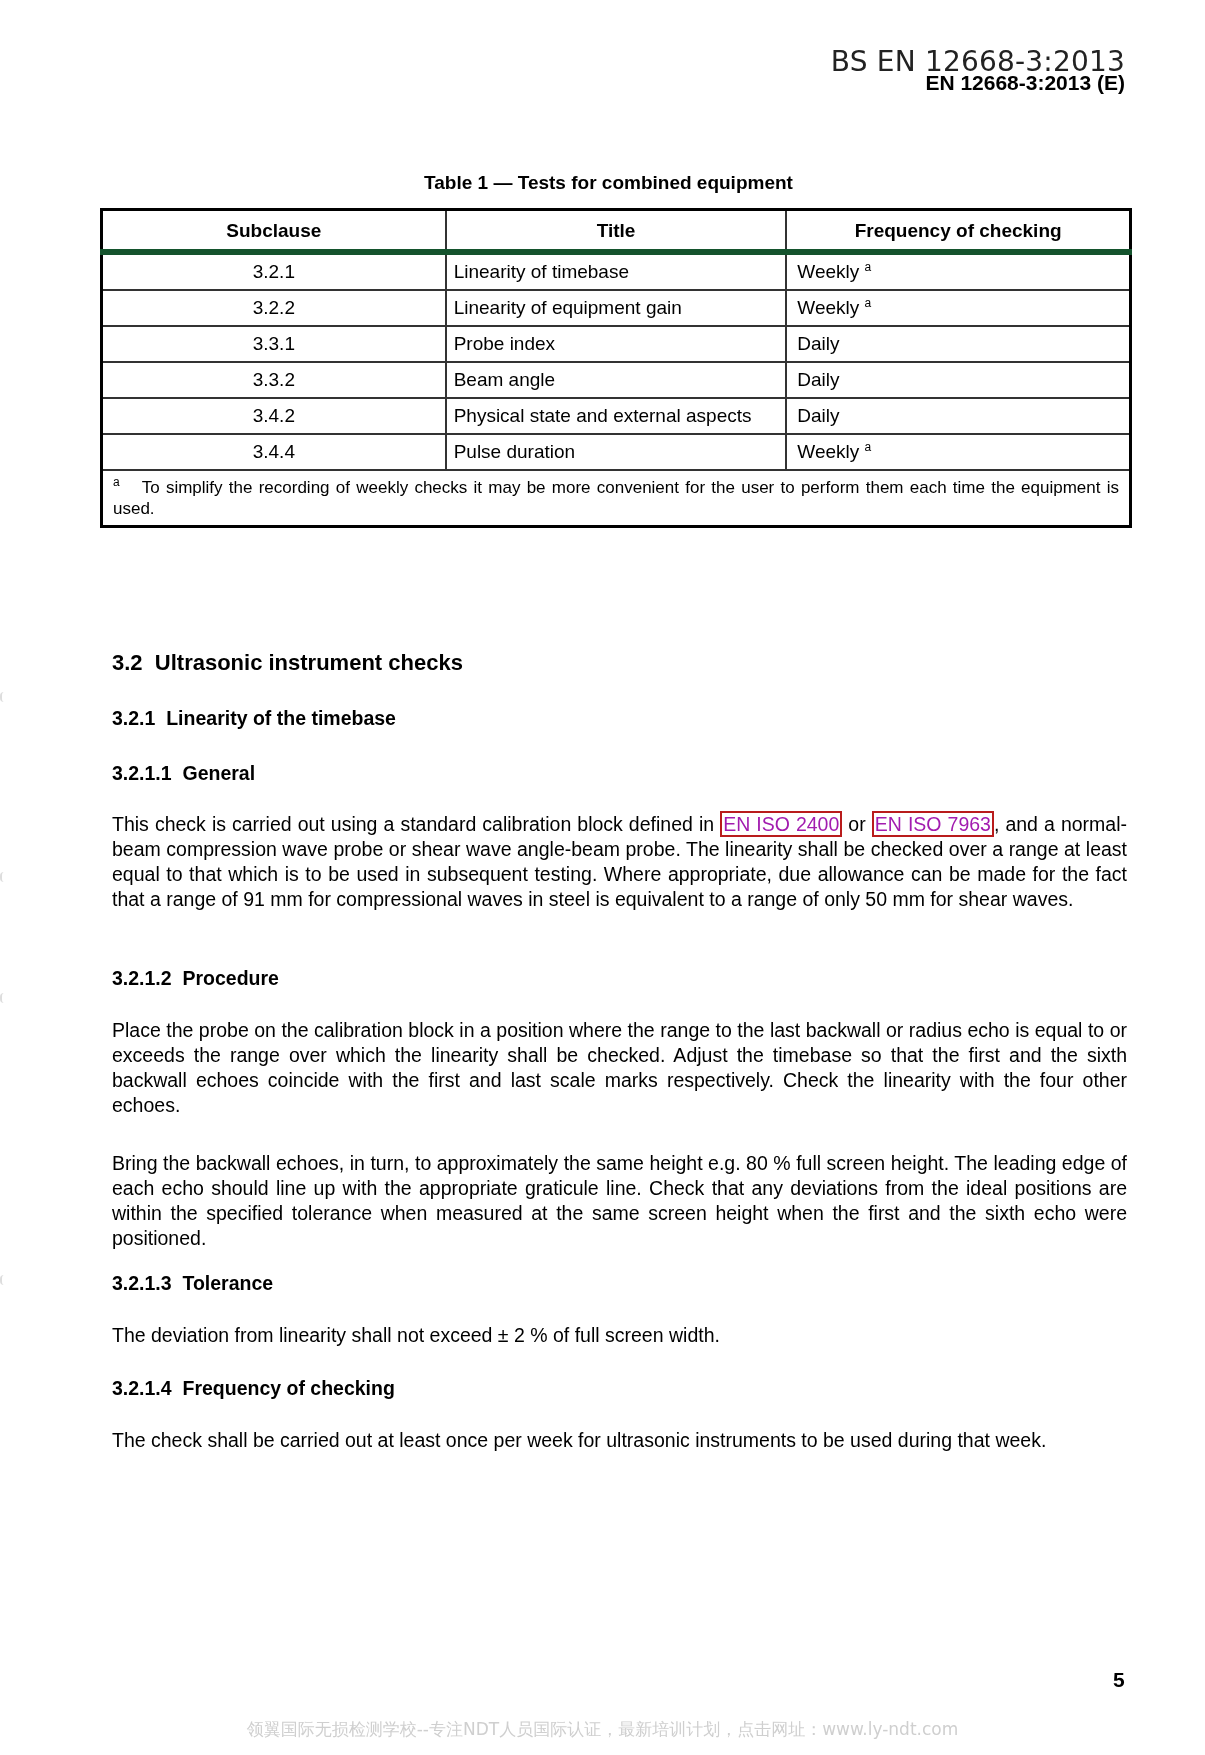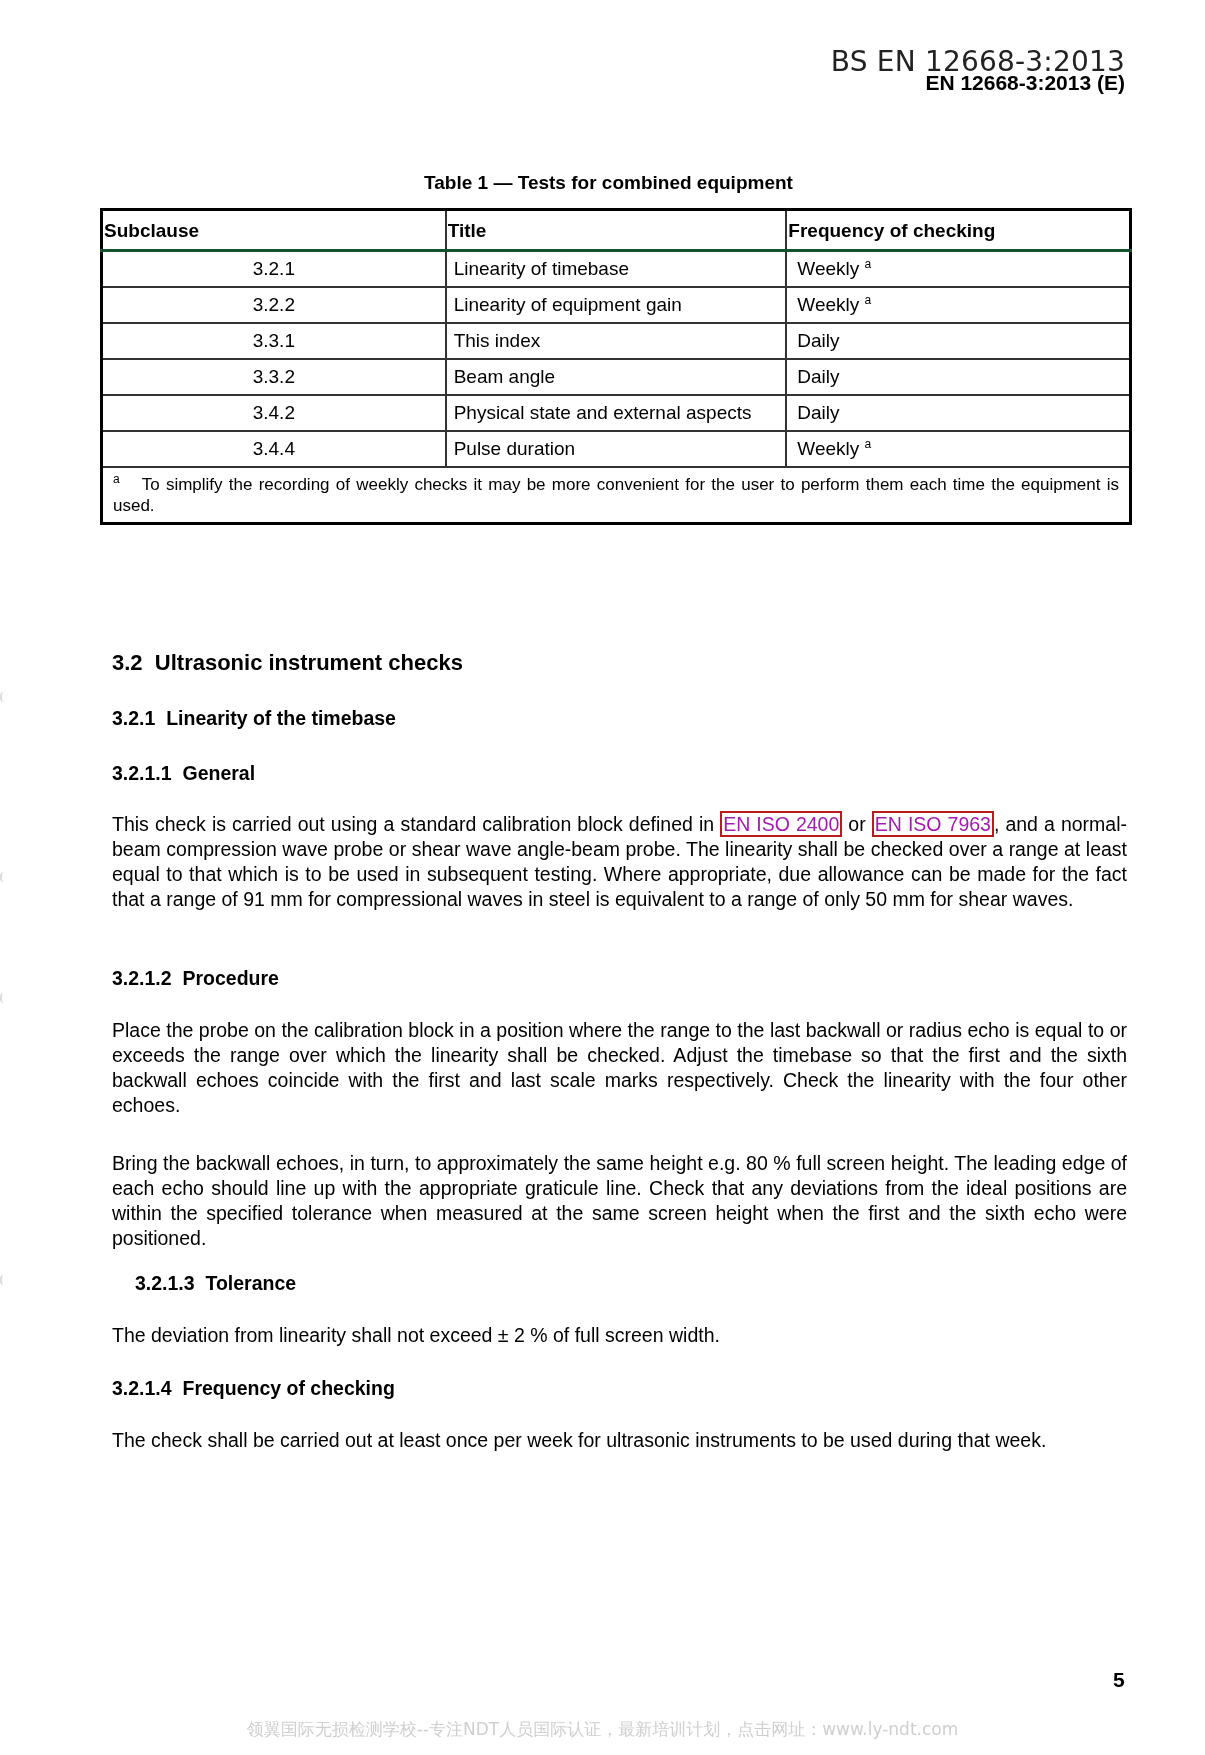--- a/index.html
+++ b/index.html
@@ -10,21 +10,21 @@
   .abs { position: absolute; }
   .hdr1 { right: 80px; top: 45px; font-family: "DejaVu Sans", sans-serif; font-size: 28px; color: #222; letter-spacing: 0.2px; }
   .hdr2 { right: 80px; top: 71px; font-size: 21px; font-weight: bold; }
   .caption { left: 0; width: 1238px; top: 172px; text-align: center; font-size: 19px; font-weight: bold; padding-left: 6px; }
 
   table.t1 {
     position: absolute; left: 100px; top: 208px; width: 1032px;
     border-collapse: collapse; border: 3px solid #000; font-size: 19px;
   }
   table.t1 th, table.t1 td { border: 2px solid #333; vertical-align: top; line-height: 23px; }
-  table.t1 th { font-weight: bold; text-align: left; height: 36px; vertical-align: middle; border-bottom: 3px solid #14532d; }
+  table.t1 th { font-weight: bold; text-align: center; height: 36px; vertical-align: middle; border-bottom: 6px solid #14532d; }
   table.t1 td { padding: 5px 10px 6px 10px; }
   table.t1 td.c1 { text-align: center; width: 321px; }
   table.t1 td.c2 { text-align: justify; text-align-last: left; width: 321px; padding-left: 7px; }
   table.t1 td.c3 { width: 321px; }
   table.t1 td.note { font-size: 17px; text-align: justify; line-height: 21px; padding: 6px 10px 6px 10px; }
   sup { font-size: 12px; vertical-align: 7px; line-height: 0; }
   .note sup { font-size: 12px; margin-right: 22px; }
 
   .h2 { left: 112px; top: 650px; font-size: 22px; font-weight: bold; }
   .h3 { left: 112px; font-size: 19.5px; font-weight: bold; }
@@ -56,21 +56,21 @@
       <td class="c2">Linearity of timebase</td>
       <td class="c3"><span>Weekly</span> <sup>a</sup></td>
     </tr>
     <tr>
       <td class="c1">3.2.2</td>
       <td class="c2">Linearity of equipment gain</td>
       <td class="c3"><span>Weekly</span> <sup>a</sup></td>
     </tr>
     <tr>
       <td class="c1">3.3.1</td>
-      <td class="c2">This index</td>
+      <td class="c2">Probe index</td>
       <td class="c3"><span>Daily</span></td>
     </tr>
     <tr>
       <td class="c1">3.3.2</td>
       <td class="c2">Beam angle</td>
       <td class="c3"><span>Daily</span></td>
     </tr>
     <tr>
       <td class="c1">3.4.2</td>
       <td class="c2">Physical state and external aspects</td>
@@ -90,21 +90,21 @@
 <div class="abs h2" style="white-space:pre;">3.2  Ultrasonic instrument checks</div>
 <div class="abs h3" style="top:707px; white-space:pre;">3.2.1  Linearity of the timebase</div>
 <div class="abs h3" style="top:762px; white-space:pre;">3.2.1.1  General</div>
 
 <div class="abs p" style="top:812px;"><span>This check is carried out using a standard calibration block defined in </span><a class="link" href="#">EN ISO 2400</a><span> or </span><a class="link" href="#">EN ISO 7963</a><span>, and a normal-beam compression wave probe or shear wave angle-beam probe. The linearity shall be checked over a range at least equal to that which is to be used in subsequent testing. Where appropriate, due allowance can be made for the fact that a range of 91 mm for compressional waves in steel is equivalent to a range of only 50 mm for shear waves.</span></div>
 
 <div class="abs h3" style="top:967px; white-space:pre;">3.2.1.2  Procedure</div>
 <div class="abs p" style="top:1018px;">Place the probe on the calibration block in a position where the range to the last backwall or radius echo is equal to or exceeds the range over which the linearity shall be checked. Adjust the timebase so that the first and the sixth backwall echoes coincide with the first and last scale marks respectively. Check the linearity with the four other echoes.</div>
 <div class="abs p" style="top:1151px;">Bring the backwall echoes, in turn, to approximately the same height e.g. 80 % full screen height. The leading edge of each echo should line up with the appropriate graticule line. Check that any deviations from the ideal positions are within the specified tolerance when measured at the same screen height when the first and the sixth echo were positioned.</div>
 
-<div class="abs h3" style="top:1272px; white-space:pre;margin-left:23px;">3.2.1.3  Tolerance</div>
+<div class="abs h3" style="top:1272px; white-space:pre;">3.2.1.3  Tolerance</div>
 <div class="abs p" style="top:1323px;">The deviation from linearity shall not exceed ± 2 % of full screen width.</div>
 
 <div class="abs h3" style="top:1377px; white-space:pre;">3.2.1.4  Frequency of checking</div>
 <div class="abs p" style="top:1428px; text-align:left;">The check shall be carried out at least once per week for ultrasonic instruments to be used during that week.</div>
 
 <div class="abs edge-mark" style="top:692px;"></div>
 <div class="abs edge-mark" style="top:872px;"></div>
 <div class="abs edge-mark" style="top:993px;"></div>
 <div class="abs edge-mark" style="top:1275px;"></div>
 

